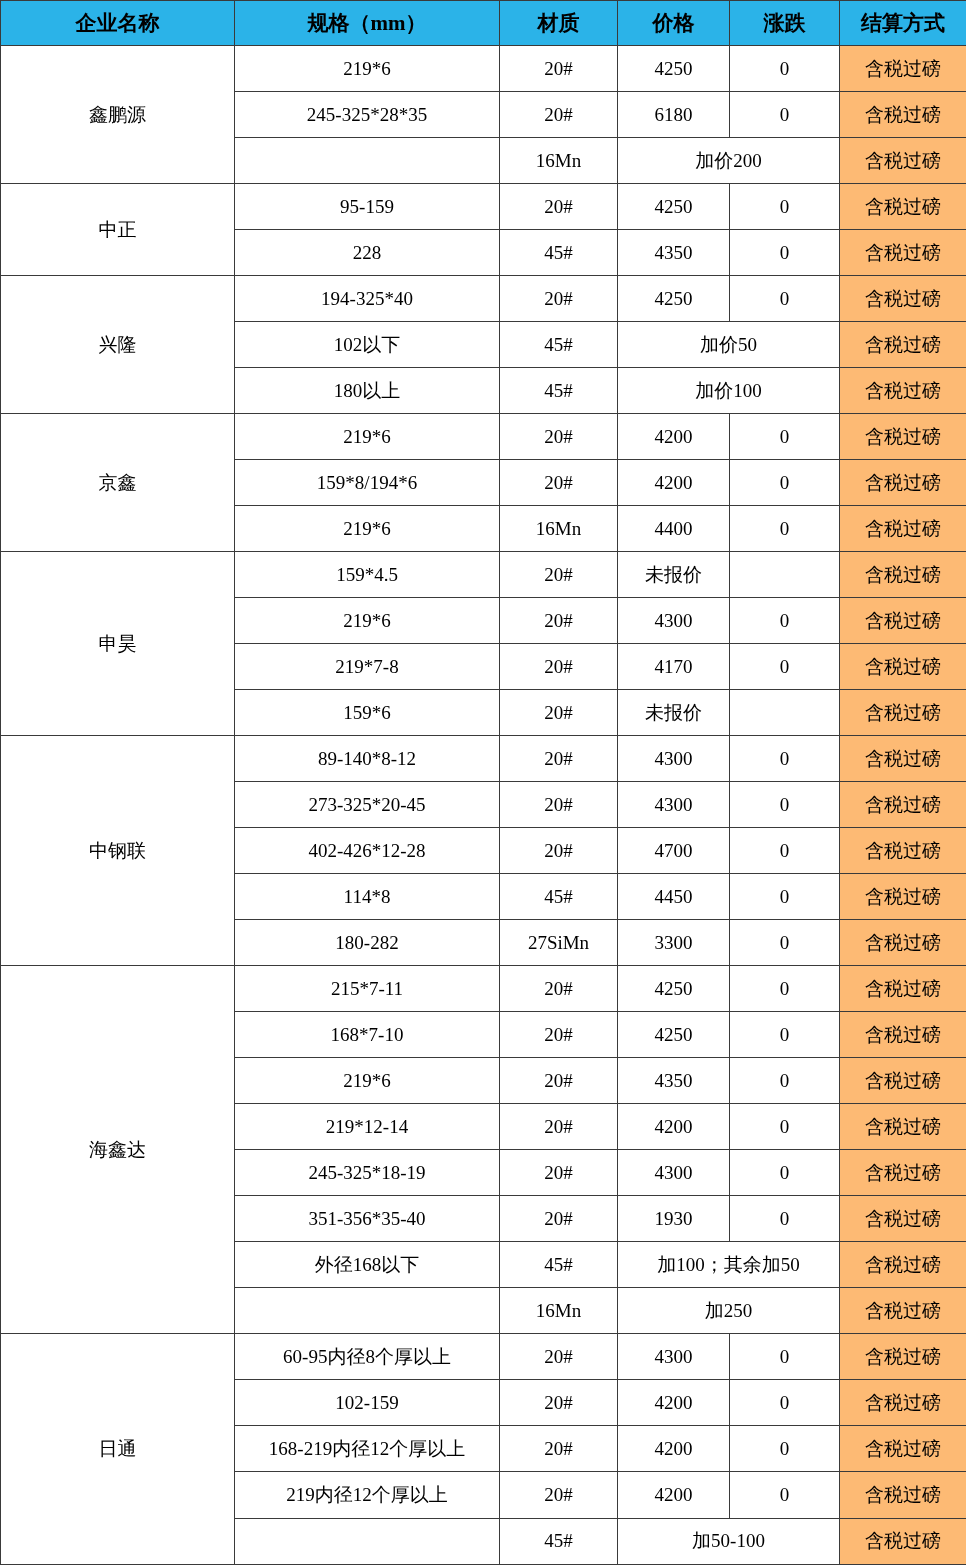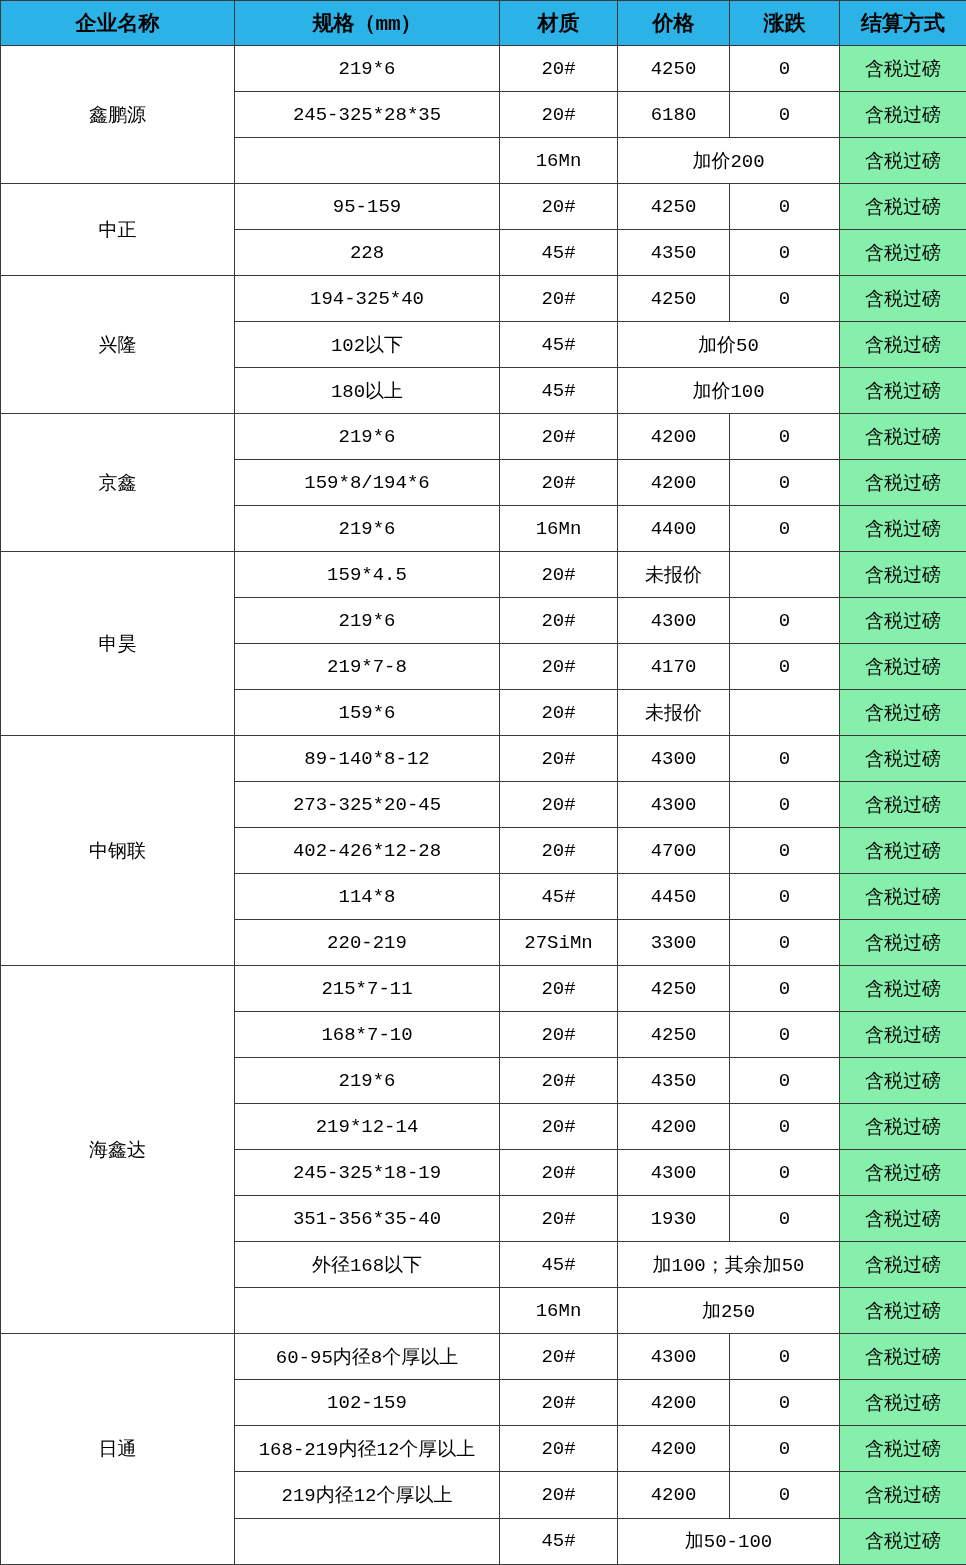--- a/index.html
+++ b/index.html
@@ -10,21 +10,20 @@
   body {
     font-family: "Liberation Serif", "DejaVu Serif", serif;
     width: 966px;
     height: 1565px;
     overflow: hidden;
   }
   #sheet {
     width: 878px;
     height: 1565px;
     box-sizing: border-box;
-    font-family: Liberation Mono, monospace;
   }
   table.price-table {
     border-collapse: collapse;
     table-layout: fixed;
     width: 966px;
     height: 1565px;
   }
   table.price-table col.c-company { width: 234px; }
   table.price-table col.c-spec    { width: 265px; }
   table.price-table col.c-mat     { width: 118px; }
@@ -48,21 +47,21 @@
     font-weight: bold;
     font-size: 21px;
     height: 40px;
     color: #000000;
   }
   td.company {
     font-size: 21px;
     font-weight: normal;
   }
   td.settle {
-    background: #86efac;
+    background: #fdba74;
     color: #000000;
   }
   td.spec, td.mat, td.price, td.change {
     background: #ffffff;
   }
   tbody tr { height: 45px; }
   .merge-note { font-size: 19px; }
 </style>
 </head>
 <body>
@@ -218,21 +217,21 @@
           <td class="settle">含税过磅</td>
         </tr>
         <tr>
           <td class="spec">114*8</td>
           <td class="mat">45#</td>
           <td class="price">4450</td>
           <td class="change">0</td>
           <td class="settle">含税过磅</td>
         </tr>
         <tr>
-          <td class="spec">220-219</td>
+          <td class="spec">180-282</td>
           <td class="mat">27SiMn</td>
           <td class="price">3300</td>
           <td class="change">0</td>
           <td class="settle">含税过磅</td>
         </tr>
         <tr>
           <td class="company" rowspan="8">海鑫达</td>
           <td class="spec">215*7-11</td>
           <td class="mat">20#</td>
           <td class="price">4250</td>

